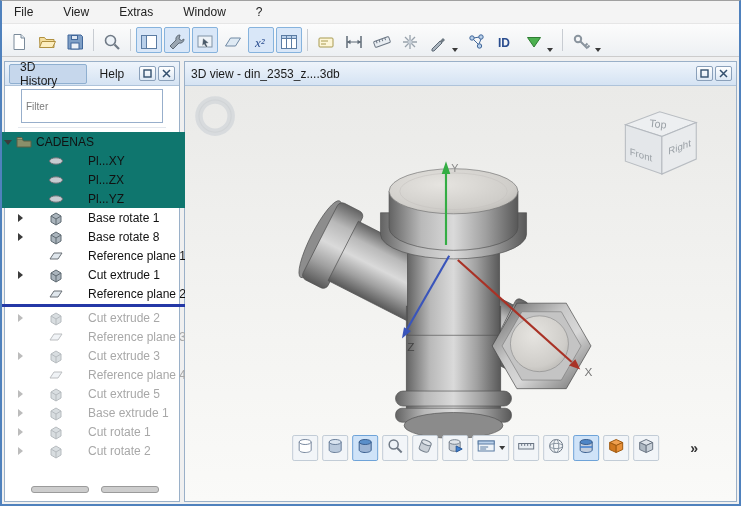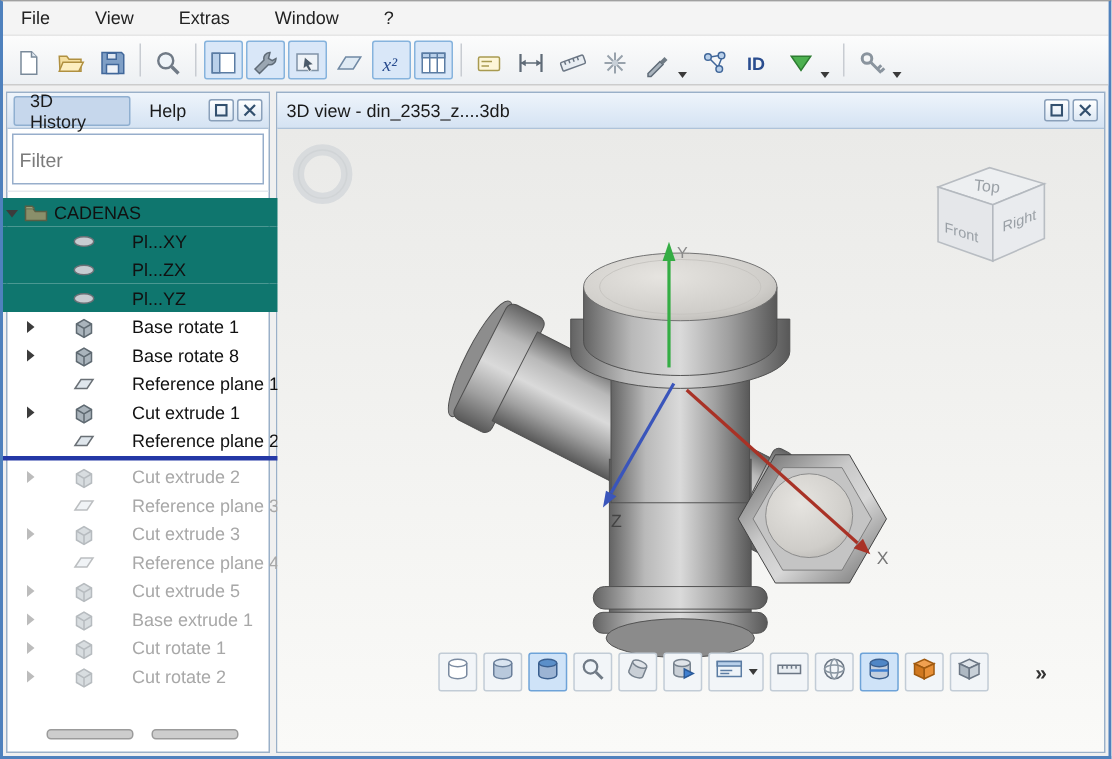--- a/index.html
+++ b/index.html
@@ -37,21 +37,21 @@
                 background:linear-gradient(#eef4fb,#d5e3f3); border-bottom:1px solid #aec3da;
                 font-size:12px; color:#1a1a1a; }
   .panel-title { flex:1; padding-left:2px; white-space:nowrap; overflow:hidden; }
   .tab { height:20px; display:flex; align-items:center; padding:0 10px; border:1px solid transparent; }
   .tab.active { background:#c6d7ec; border-color:#8fafd0; border-radius:2px; }
   .head-spacer { flex:1; }
   .wbtn { width:17px; height:15px; display:flex; align-items:center; justify-content:center;
           border:1px solid #8aa0ba; background:linear-gradient(#ffffff,#dde8f4); border-radius:2px; }
 
   .filter-row { padding:3px 3px 4px 3px; border-bottom:1px solid #e4e8ee; }
-  .filter-input { width:100%; height:20px; border:1px solid #97aecb; font-size:13px; padding:16px 4px;
+  .filter-input { width:100%; height:20px; border:1px solid #97aecb; font-size:10px; padding:16px 4px;
                   font-family:"Liberation Sans",sans-serif; color:#a16207; }
   .filter-input::placeholder { color:#7b7b7b; }
 
   .tree { flex:1; overflow:hidden; padding-top:4px; font-size:12px; color:#111; }
   .trow { height:19px; display:flex; align-items:center; padding-left:4px; white-space:nowrap; }
   .trow.lvl1 { padding-left:16px;gap:20px; }
   .trow.hl { background:#0f766e; }
   .trow.dim .tlabel { color:#a8a8a8; }
   .trow.dim .ticon svg { opacity:.45; }
   .trow.dim .exp::before { border-left-color:#bcbcbc !important; }

